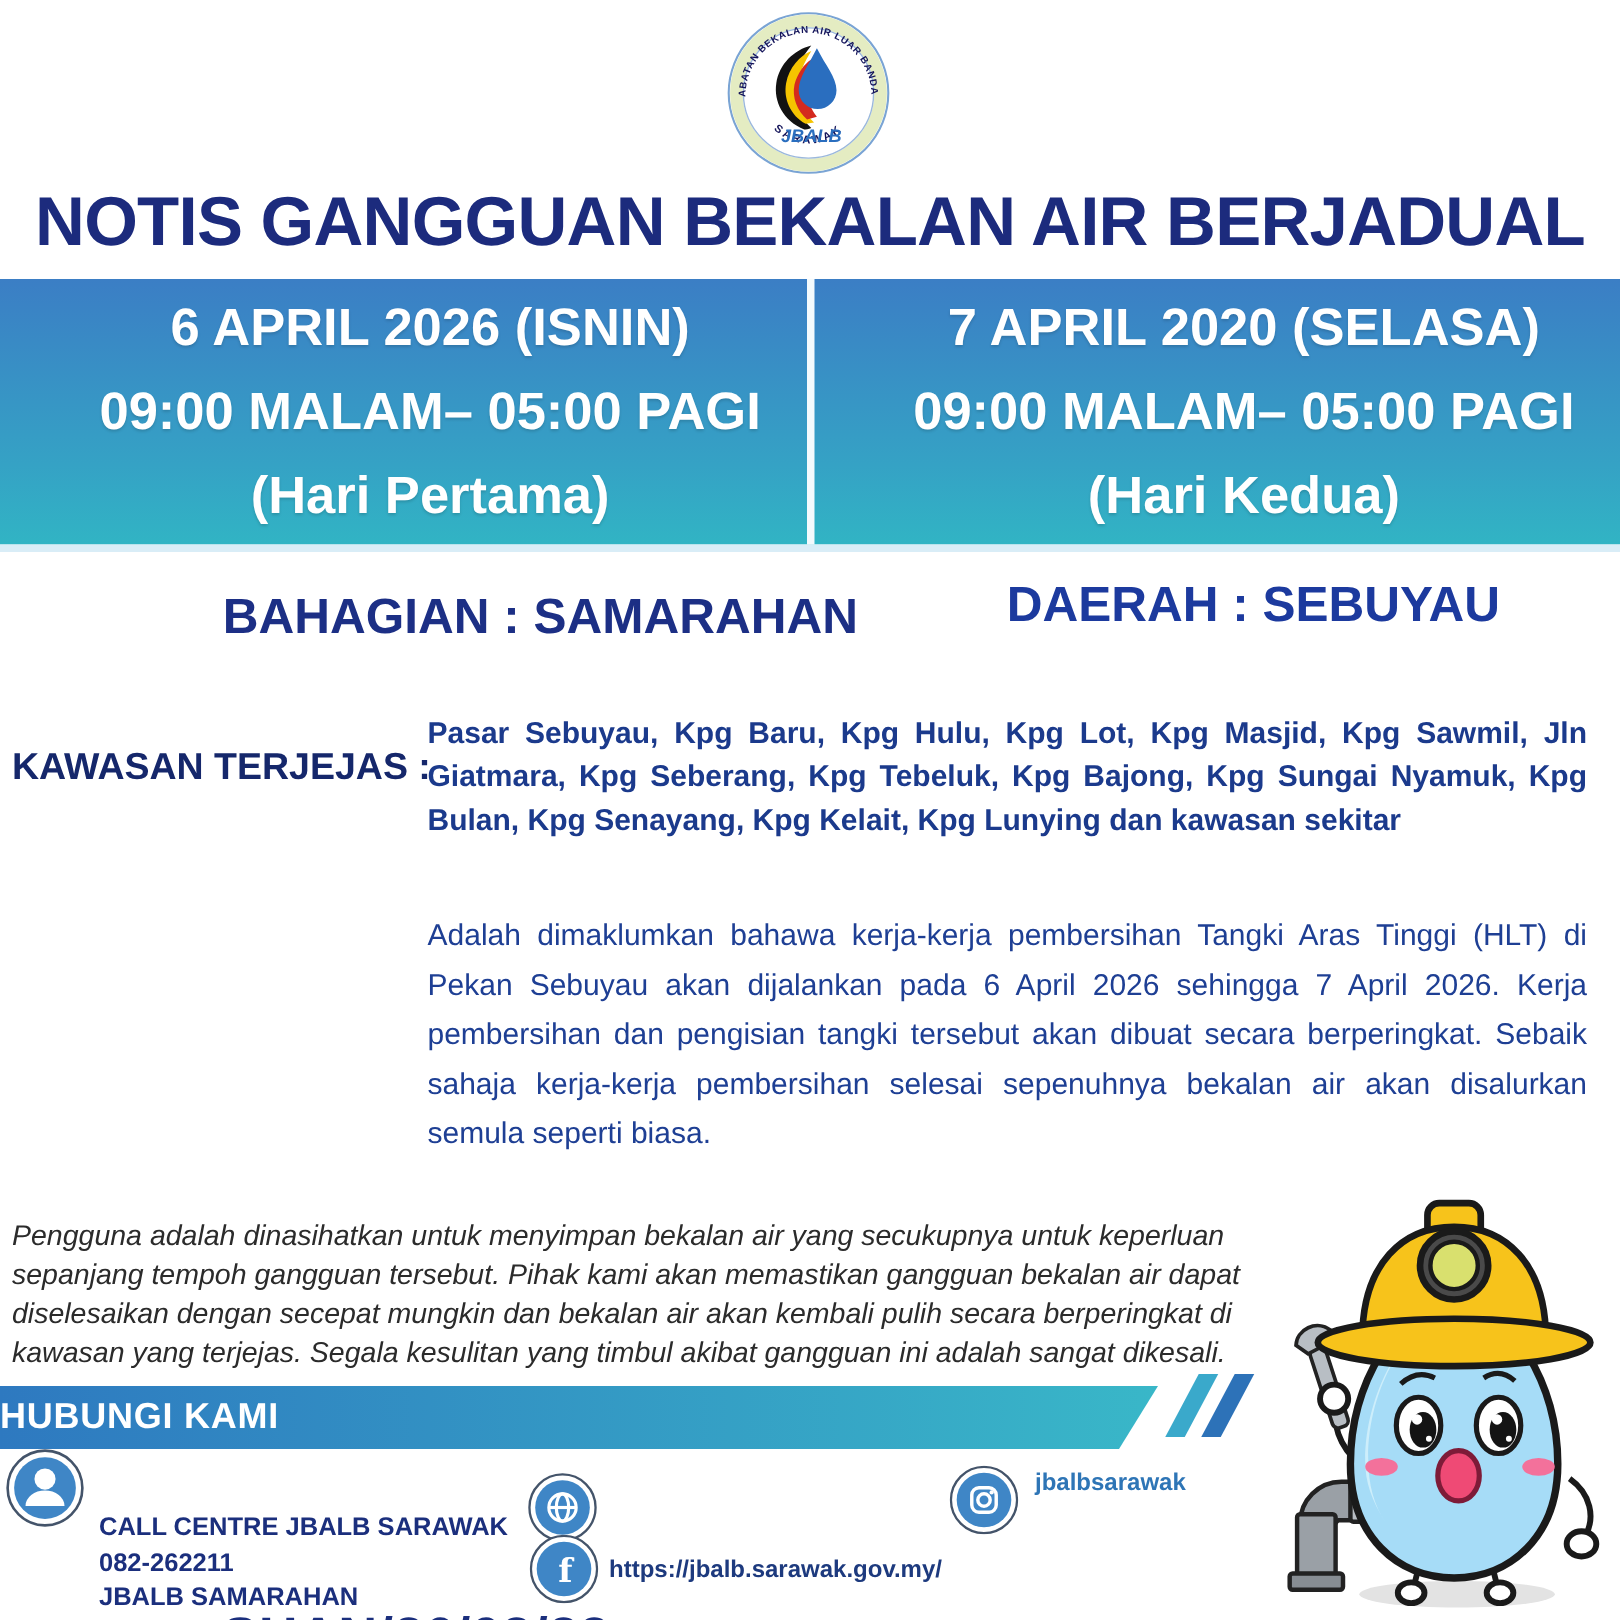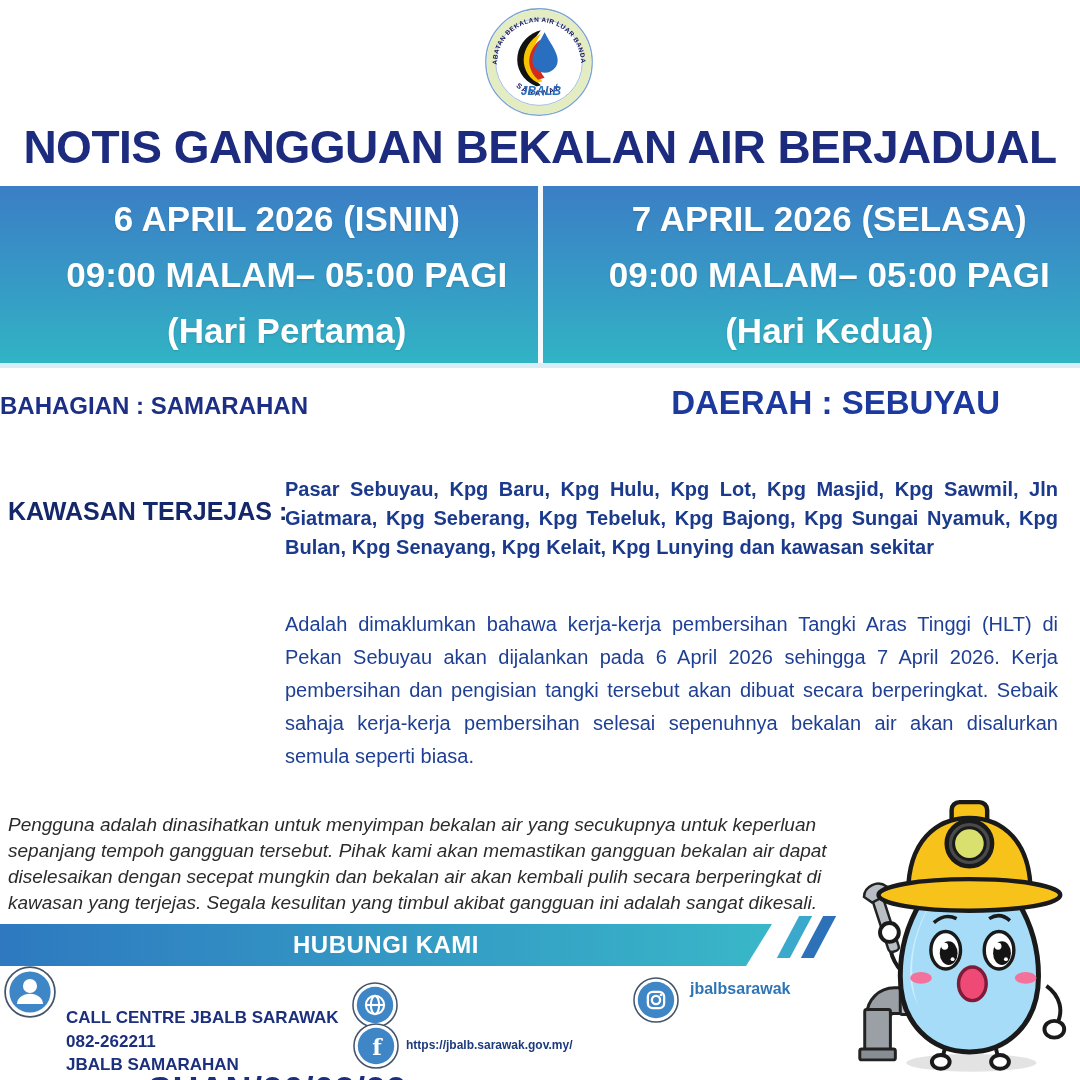--- a/index.html
+++ b/index.html
@@ -20,22 +20,22 @@
     border-bottom:5px solid #d9edf7;box-sizing:border-box;display:flex;
   }
   .banner-cell{flex:1;display:flex;flex-direction:column;align-items:center;justify-content:center;padding-left:36px;}
   .banner-cell span{
     color:#fff;font-weight:bold;font-size:35px;line-height:56px;white-space:nowrap;
     text-shadow:0 1px 2px rgba(0,0,0,.15);
   }
   .banner-divider{width:5px;background:#f4fafd;align-self:stretch;}
   
   .region-bahagian{
-    position:absolute;left:0;top:392px;width:560px;text-align:left;
-    font-size:24px;font-weight:bold;color:#1c2f85;white-space:nowrap;
+    position:absolute;left:12px;top:392px;width:560px;text-align:right;
+    font-size:33px;font-weight:bold;color:#1c2f85;white-space:nowrap;
   }
   .region-daerah{
     position:absolute;left:560px;top:384px;width:440px;text-align:right;
     font-size:33px;font-weight:bold;color:#1c3a9e;white-space:nowrap;
   }
   
   .sec-label{
     position:absolute;left:8px;width:275px;
     font-size:25px;font-weight:bold;color:#15276b;white-space:nowrap;
   }
@@ -52,32 +52,32 @@
   
   .disclaimer{
     position:absolute;left:8px;top:812px;width:860px;margin:0;
     font-size:19px;font-style:italic;color:#2b2b2b;line-height:26px;
   }
   
   .contact-bar{
     position:absolute;left:0;top:924px;width:772px;height:42px;
     background:linear-gradient(90deg,#2e79c0,#39b7c8);
     clip-path:polygon(0 0,100% 0,calc(100% - 26px) 100%,0 100%);
-    display:flex;align-items:center;justify-content:center;
+    display:flex;align-items:center;justify-content:flex-start;
   }
   .contact-bar span{color:#fff;font-weight:bold;font-size:24px;letter-spacing:.5px;}
   .bar-stripe{position:absolute;top:916px;height:42px;width:13px;transform:skewX(-28deg);}
   .stripe-1{left:788px;background:#3aa9cb;}
   .stripe-2{left:812px;background:#2d72b8;}
   
   .icon-circle{position:absolute;}
   .contact-text{position:absolute;font-weight:bold;color:#1b2f7d;white-space:nowrap;margin-top:44px;}
   .phone-block{left:66px;top:962px;font-size:17px;line-height:23.5px;}
   .ref-code{left:148px;top:1026px;font-size:36px;color:#1b2f7d;letter-spacing:.5px;}
-  .website-label{left:406px;top:994px;font-size:12px;color:#1d3a7e;}
+  .website-label{left:406px;top:994px;font-size:16px;color:#1d3a7e;}
   .instagram-label{left:690px;top:936px;font-size:16px;color:#2e75b6;text-align:right;}
   .facebook-label{left:408px;top:1069px;font-size:12px;color:#2e75b6;}
   
   .mascot{position:absolute;left:843px;top:781px;width:237px;height:299px;}
 </style>
 </head>
 <body>
 
 <div id="canvas">
 
@@ -105,21 +105,21 @@
   <h1 class="title">NOTIS GANGGUAN BEKALAN AIR BERJADUAL</h1>
 
   <div class="banner">
     <div class="banner-cell">
       <span>6 APRIL 2026 (ISNIN)</span>
       <span>09:00 MALAM– 05:00 PAGI</span>
       <span>(Hari Pertama)</span>
     </div>
     <div class="banner-divider"></div>
     <div class="banner-cell">
-      <span>7 APRIL 2026 (SELASA)</span>
+      <span>7 APRIL 2020 (SELASA)</span>
       <span>09:00 MALAM– 05:00 PAGI</span>
       <span>(Hari Kedua)</span>
     </div>
   </div>
 
   <div class="region-bahagian">BAHAGIAN : SAMARAHAN</div>
   <div class="region-daerah">DAERAH : SEBUYAU</div>
 
   <div class="sec-label affected-label">KAWASAN TERJEJAS :</div>
   <p class="affected-text">Pasar Sebuyau, Kpg Baru, Kpg Hulu, Kpg Lot, Kpg Masjid, Kpg Sawmil, Jln Giatmara, Kpg Seberang, Kpg Tebeluk, Kpg Bajong, Kpg Sungai Nyamuk, Kpg Bulan, Kpg Senayang, Kpg Kelait, Kpg Lunying dan kawasan sekitar</p>

